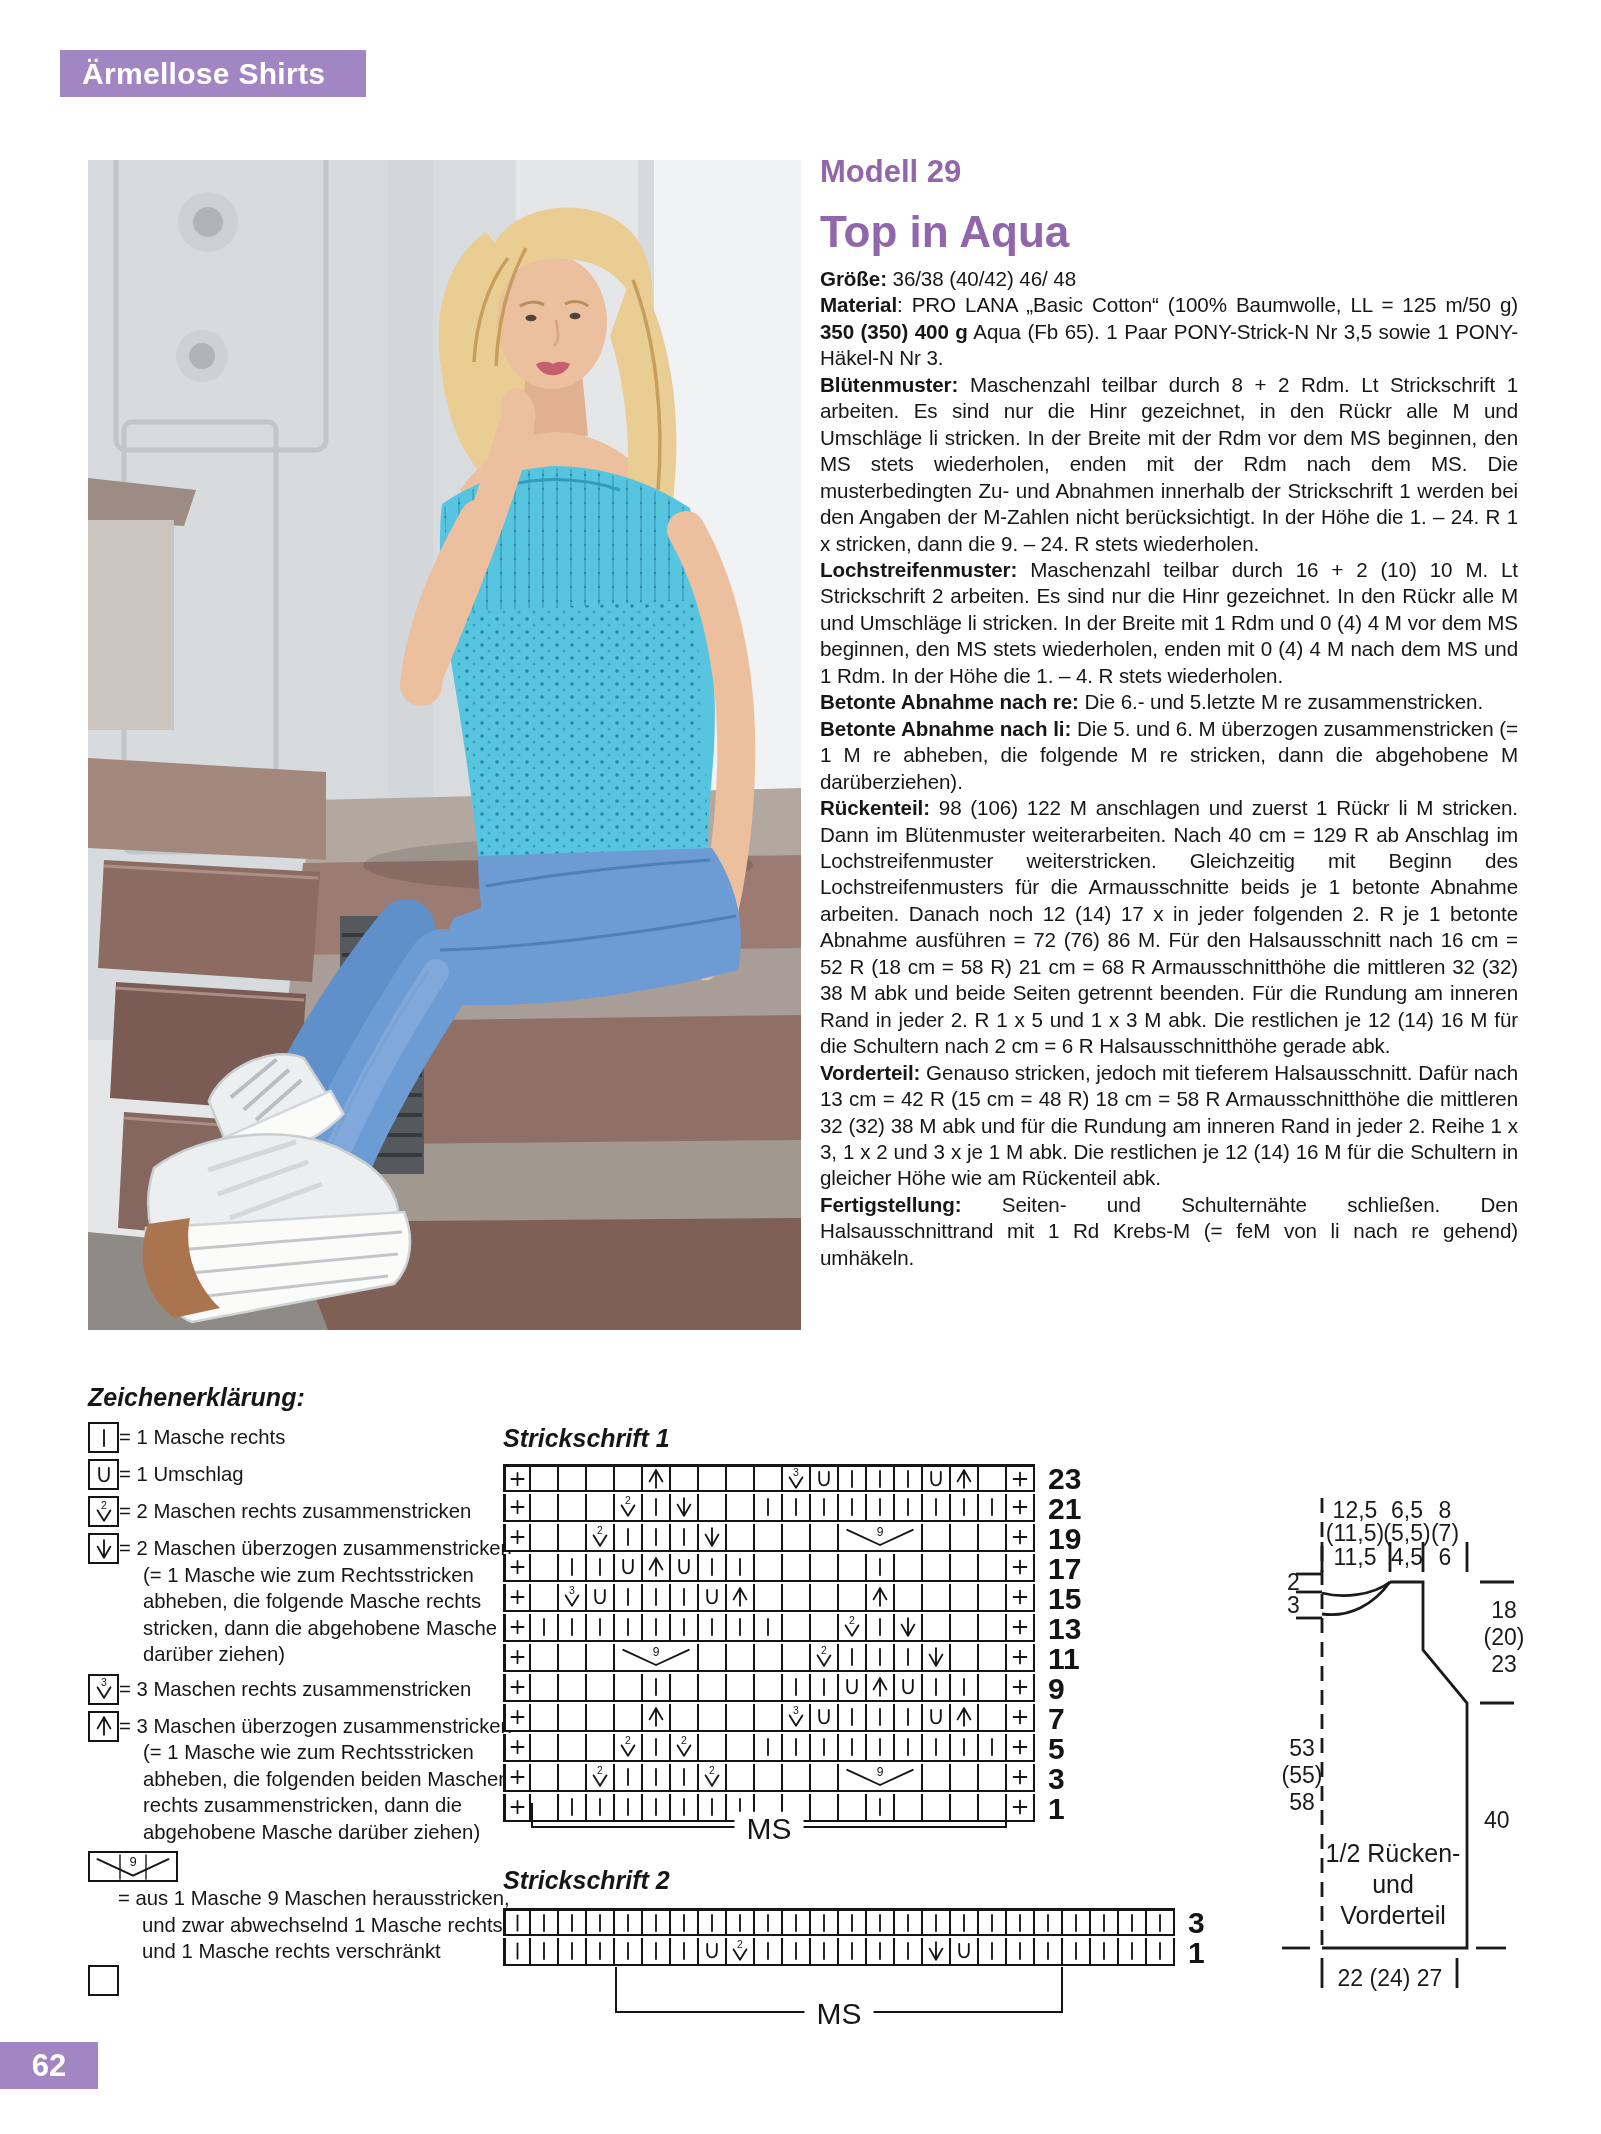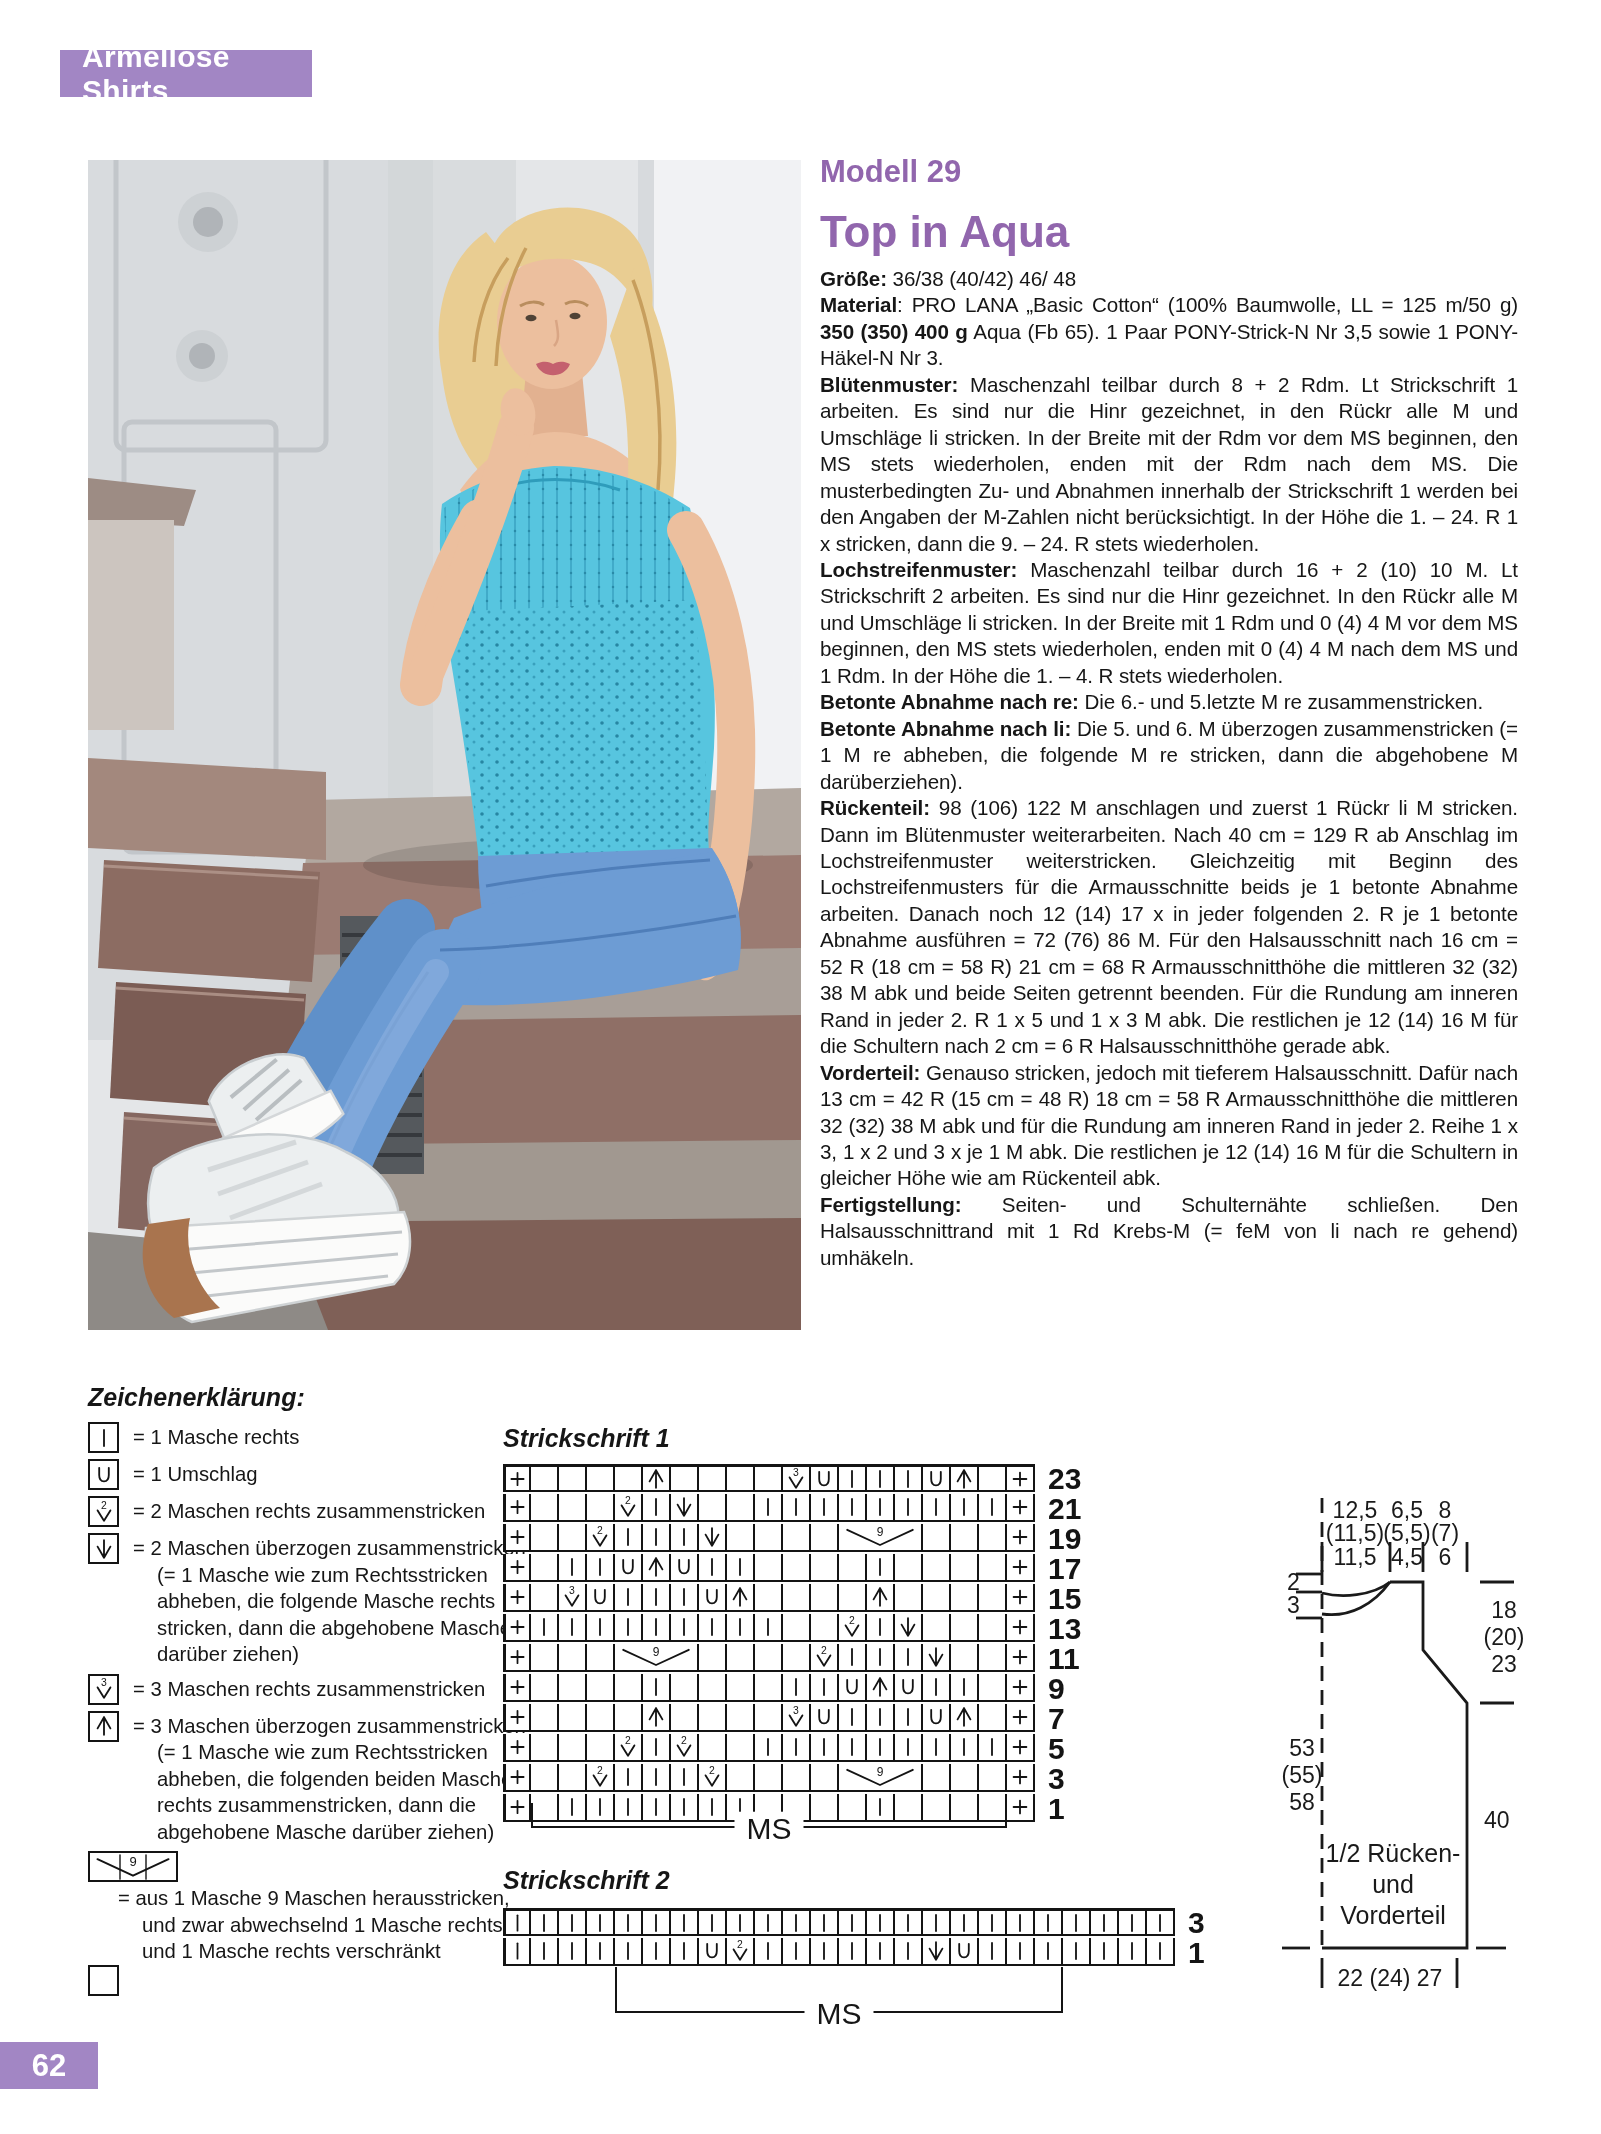--- a/index.html
+++ b/index.html
@@ -2,41 +2,41 @@
 <html style="--titlepurple: #9166ad;"><head>
 <meta charset="utf-8">
 <style>
   html,body{margin:0;padding:0}
   body{width:1601px;height:2134px;position:relative;background:#fff;
        font-family:"Liberation Sans",sans-serif;color:#161616;overflow:hidden}
   .abs{position:absolute}
   svg text{font-family:"Liberation Sans",sans-serif}
 
   
-  .tagbox{position:absolute;left:60px;top:50px;width:252px;height:47px;display:flex;
+  .tagbox{position:absolute;left:60px;top:50px;width:306px;height:47px;display:flex;
           align-items:center;padding-left:22px;box-sizing:border-box}
   .tagbox span{color:#fff;font-weight:bold;font-size:30px;letter-spacing:.3px}
   .pagebox{position:absolute;left:0;top:2042px;width:98px;height:47px;display:flex;
            align-items:center;justify-content:center}
   .pagebox span{color:#fff;font-weight:bold;font-size:31px}
 
   
   .titleblock{position:absolute;left:820px;top:156px;line-height:1.06}
   .kicker{font-size:31px;font-weight:bold;color:var(--titlepurple)}
   .bigtitle{font-size:44px;font-weight:bold;color:var(--titlepurple);margin-top:20px}
 
   
   .instructions{position:absolute;left:820px;top:266px;width:698px;
                 font-size:20.6px;line-height:26.45px;text-align:justify;letter-spacing:-.1px}
   .instructions p{margin:0}
 
   
   .legend{position:absolute;left:88px;top:1383px;width:445px}
   .legend h3{margin:0 0 10px 0;font-size:25px;font-style:italic;font-weight:bold}
-  .lgitem{display:flex;gap:14px;margin-bottom:6px;align-items:flex-start}
+  .lgitem{display:flex;margin-bottom:6px;align-items:flex-start}
   .lgbox{width:31px;height:31px;border:2.5px solid #141414;box-sizing:border-box;flex:none;
          display:flex;align-items:center;justify-content:center;background:#fff}
   .lgtext{font-size:20.3px;line-height:26.5px;padding-top:2px}
   .lgtext .cont{padding-left:24px}
   .lgbox-wide{width:90px;height:31px;border:2.5px solid #141414;box-sizing:border-box;
               display:flex;align-items:center;justify-content:center;background:#fff;margin-bottom:3px}
   .lgtext9{font-size:20.3px;line-height:26.5px;padding-left:30px}
   .lgtext9 .cont{padding-left:24px}
 
   

